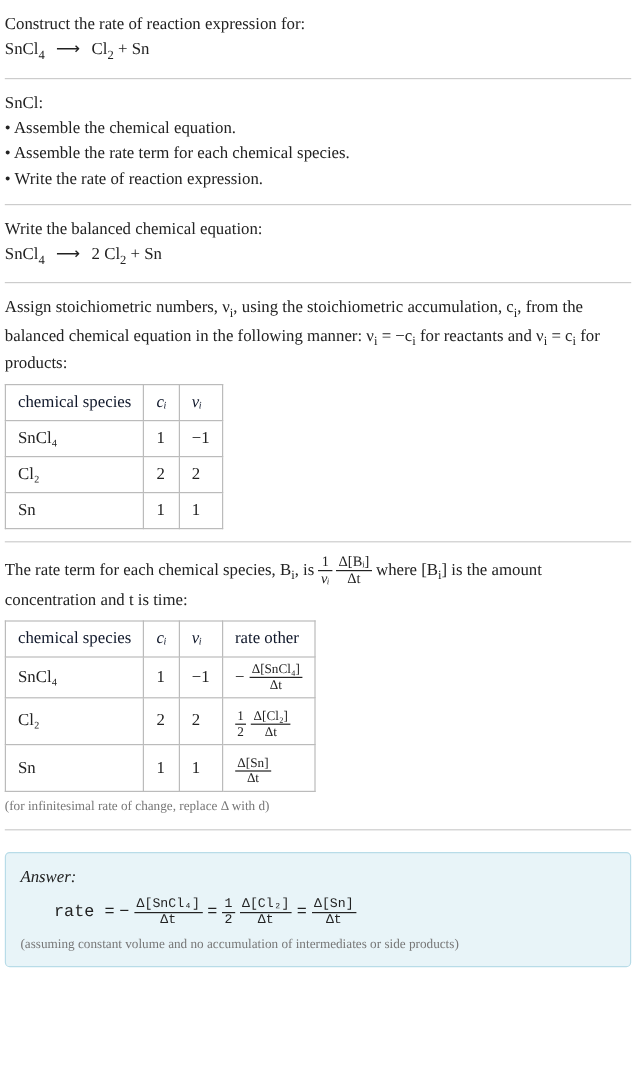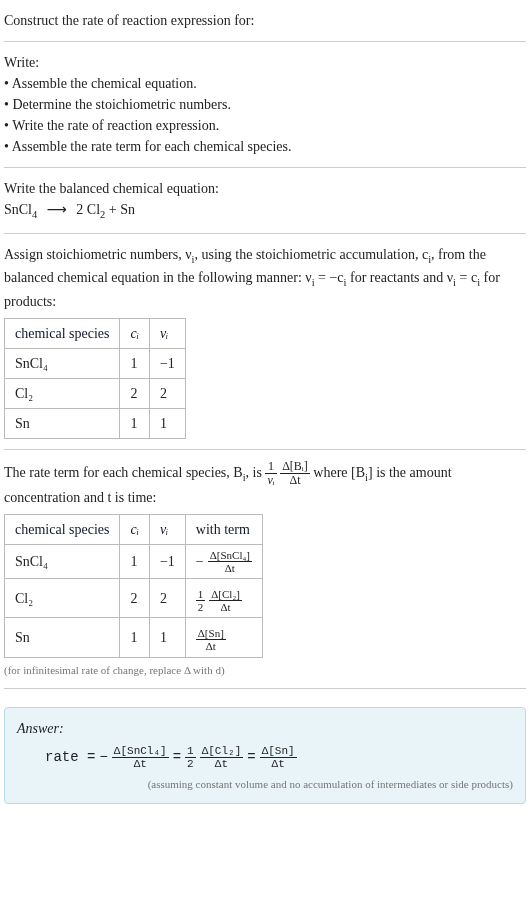--- a/index.html
+++ b/index.html
@@ -51,21 +51,21 @@
   margin-top: 8px;
 }
 .answer-title {
   margin-bottom: 6px;
   font-style: italic;
 }
 .answer-note {
   font-size: 11px;
   color: #777;
   margin-top: 6px;
-  text-align: right;
+  text-align: left;
 }
 .indent { padding-left: 28px; font-family: Liberation Mono, monospace; }
 .frac {
   display: inline-block;
   text-align: center;
   vertical-align: middle;
   font-size: 12px;
   line-height: 1.1;
 }
 .frac .num {
@@ -85,30 +85,34 @@
 }
 ul.plan li::before {
   content: "• ";
 }
 </style>
 </head>
 <body>
 
 <div class="section">
   <div>Construct the rate of reaction expression for:</div>
-</div>
-<hr>
-
-<div class="section">
-  <div>Write:</div>
+  <div class="equation">
+    <span><span>SnCl</span><sub>4</sub></span>
+    <span class="arrow">⟶</span>
+    <span><span>Cl</span><sub>2</sub></span><span> + </span><span>Sn</span>
+  </div>
+</div>
+<hr>
+
+<div class="section">
+  <div>SnCl:</div>
   <ul class="plan">
     <li>Assemble the chemical equation.</li>
-    <li>Determine the stoichiometric numbers.</li>
+    <li>Assemble the rate term for each chemical species.</li>
     <li>Write the rate of reaction expression.</li>
-    <li>Assemble the rate term for each chemical species.</li>
   </ul>
 </div>
 <hr>
 
 <div class="section">
   <div>Write the balanced chemical equation:</div>
   <div class="equation">
     <span><span>SnCl</span><sub>4</sub></span>
     <span class="arrow">⟶</span>
     <span>2</span>
@@ -154,21 +158,21 @@
     <span class="frac"><span class="num">1</span><span class="den"><i>νᵢ</i></span></span>
     <span class="frac"><span class="num">Δ[Bᵢ]</span><span class="den">Δt</span></span>
     <span> where [B</span><sub>i</sub><span>] is the amount concentration and t is time:</span>
   </div>
   <table>
     <tbody>
         <tr>
       <th>chemical species</th>
       <th><i>cᵢ</i></th>
       <th><i>νᵢ</i></th>
-      <th>with term</th>
+      <th>rate other</th>
     </tr>
     <tr>
       <td>SnCl₄</td>
       <td>1</td>
       <td>−1</td>
       <td>
         <span class="math-line">
           <span>−</span>
           <span class="frac smallfrac">
                 <span class="num">Δ[SnCl₄]</span>

